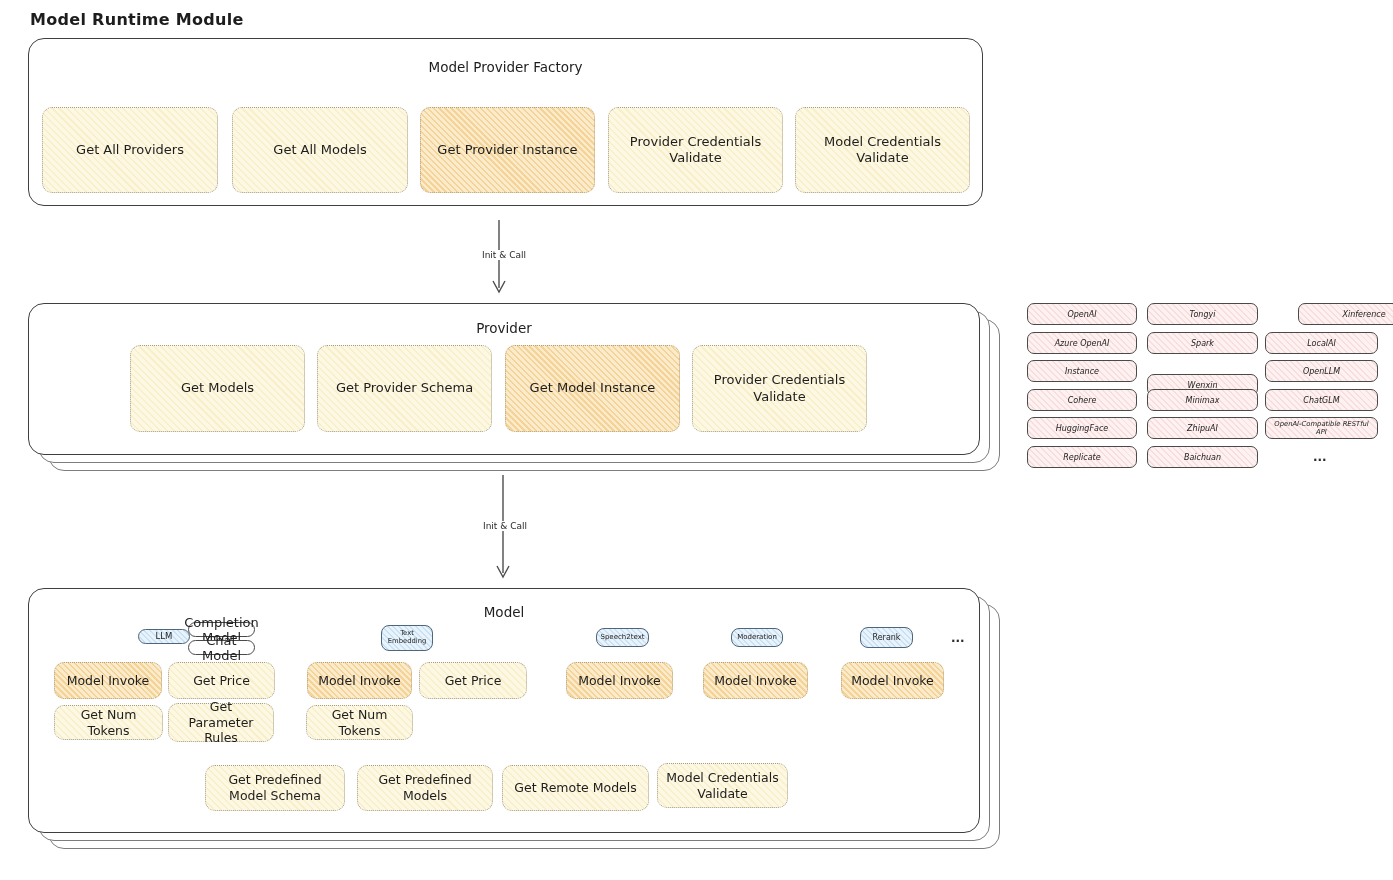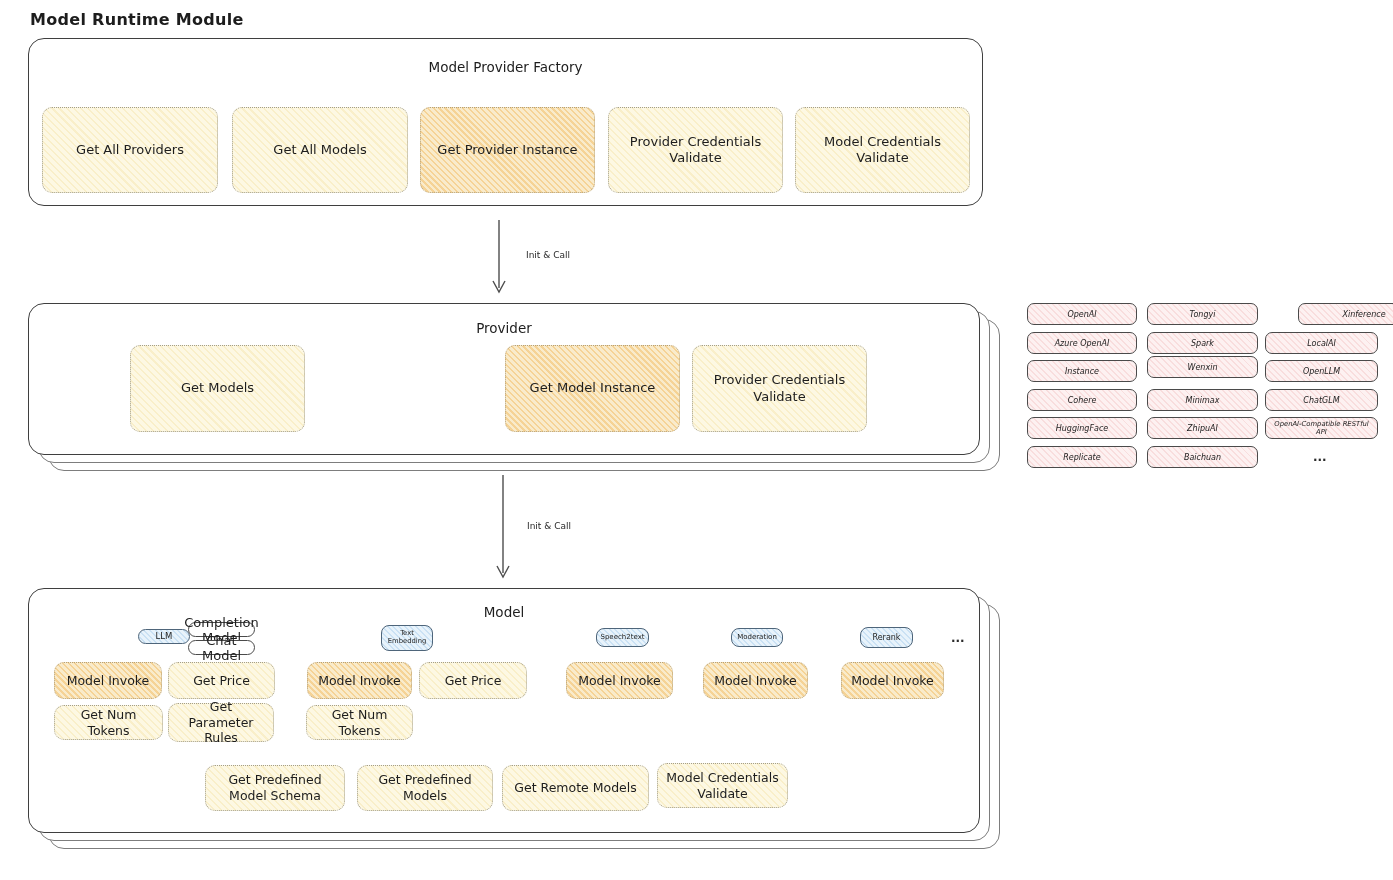--- a/index.html
+++ b/index.html
@@ -83,21 +83,21 @@
     border-radius:8px;
     background:#ffffff;
     display:flex; align-items:center; justify-content:center;
     text-align:center; font-size:13px; padding:1px 2px;
   }
   .ellipsis {
     position:absolute; font-size:12px; font-weight:bold; color:#2a2a2a;
   }
   .arrow-label {
     position:absolute;
-    font-size:9px; background:#ffffff; padding:0 3px; color:#2a2a2a;margin-left:44px;
+    font-size:9px; background:#ffffff; padding:0 3px; color:#2a2a2a;
   }
   svg.arrow { position:absolute; overflow:visible; }
 </style>
 </head>
 <body>
 
 <div class="canvas">
 
   <div class="page-title">Model Runtime Module</div>
 
@@ -115,31 +115,32 @@
     <polyline points="4,61 10,72 16,61" fill="none" stroke="#4d4d4d" stroke-width="1.4"></polyline>
   </svg>
   <div class="arrow-label" style="left:479px;top:250px">Init &amp; Call</div>
 
   <div class="stack" style="left:48px;top:319px;width:952px;height:152px"></div>
   <div class="stack" style="left:38px;top:311px;width:952px;height:152px"></div>
   <div class="bigbox" style="left:28px;top:303px;width:952px;height:152px">
     <div class="boxtitle" style="top:16px">Provider</div>
   </div>
   <div class="ybox" style="left:130px;top:345px;width:175px;height:87px">Get Models</div>
+  <div class="ybox" style="left:317px;top:345px;width:175px;height:87px">Get Provider Schema</div>
   <div class="ybox hl" style="left:505px;top:345px;width:175px;height:87px">Get Model Instance</div>
   <div class="ybox" style="left:692px;top:345px;width:175px;height:87px">Provider Credentials Validate</div>
 
   <div class="pbox" style="left:1027px;top:303px;width:110px;height:22px">OpenAI</div>
   <div class="pbox" style="left:1147px;top:303px;width:111px;height:22px">Tongyi</div>
   <div class="pbox" style="left:1298px;top:303px;width:132px;height:22px">Xinference</div>
   <div class="pbox" style="left:1027px;top:332px;width:110px;height:22px">Azure OpenAI</div>
   <div class="pbox" style="left:1147px;top:332px;width:111px;height:22px">Spark</div>
   <div class="pbox" style="left:1265px;top:332px;width:113px;height:22px">LocalAI</div>
   <div class="pbox" style="left:1027px;top:360px;width:110px;height:22px">Instance</div>
-  <div class="pbox" style="left:1147px;top:356px;width:111px;height:22px">Wenxin</div>
+  <div class="pbox" style="left:1147px;top:374px;width:111px;height:22px">Wenxin</div>
   <div class="pbox" style="left:1265px;top:360px;width:113px;height:22px">OpenLLM</div>
   <div class="pbox" style="left:1027px;top:389px;width:110px;height:22px">Cohere</div>
   <div class="pbox" style="left:1147px;top:389px;width:111px;height:22px">Minimax</div>
   <div class="pbox" style="left:1265px;top:389px;width:113px;height:22px">ChatGLM</div>
   <div class="pbox" style="left:1027px;top:417px;width:110px;height:22px">HuggingFace</div>
   <div class="pbox" style="left:1147px;top:417px;width:111px;height:22px">ZhipuAI</div>
   <div class="pbox tiny" style="left:1265px;top:417px;width:113px;height:22px">OpenAI-Compatible RESTful API</div>
   <div class="pbox" style="left:1027px;top:446px;width:110px;height:22px">Replicate</div>
   <div class="pbox" style="left:1147px;top:446px;width:111px;height:22px">Baichuan</div>
   <div class="ellipsis" style="left:1313px;top:450px">...</div>

